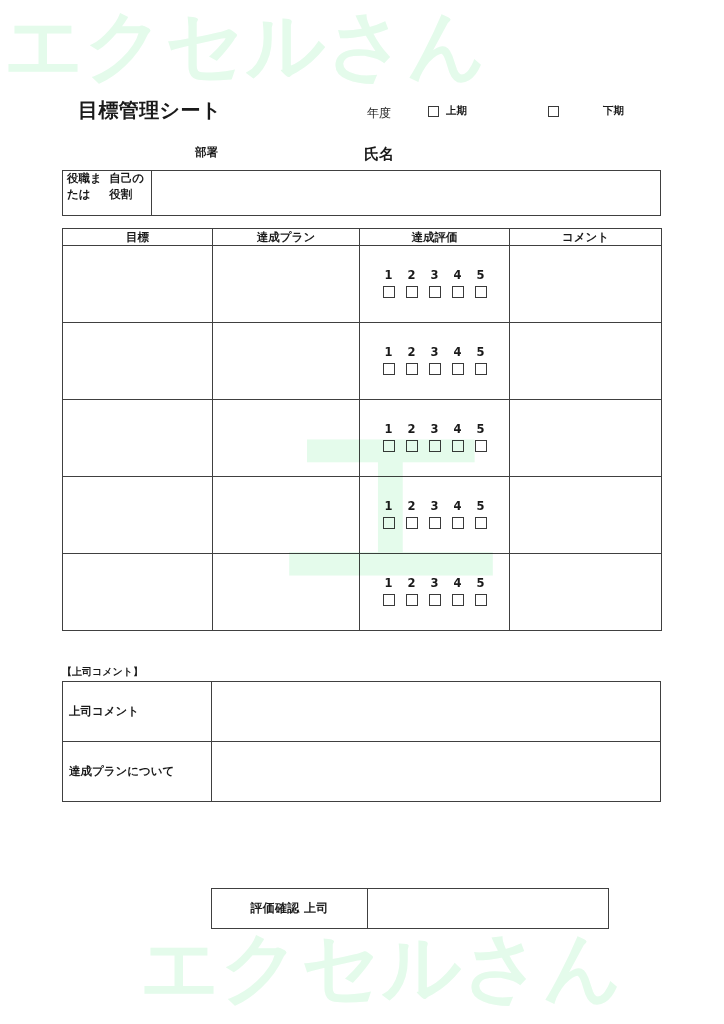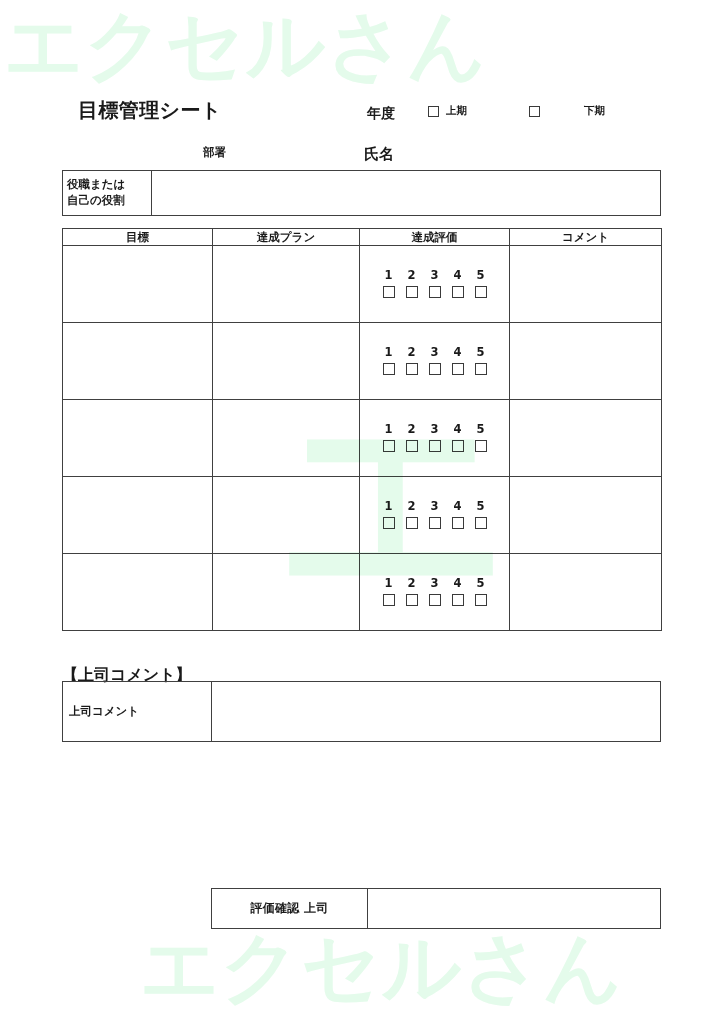--- a/index.html
+++ b/index.html
@@ -53,38 +53,38 @@
   .abs { position: absolute; }
 
   
   #doc-title {
     left: 78px; top: 97px;
     font-size: 20px;
     font-weight: 700;
     letter-spacing: 0.02em;
   }
   .hdr-label {
-    font-size: 14px;
-    font-weight: 700;
+    font-size: 12px;
+    font-weight: 400;
   }
   #label-year  { left: 367px; top: 105px; }
-  #label-dept  { left: 203px; top: 145px; font-size: 11.5px; font-weight: 700; }
+  #label-dept  { left: 195px; top: 145px; font-size: 11.5px; font-weight: 700; }
   #label-name  { left: 364px; top: 145px; font-size: 15px; font-weight: 700; }
 
   .term-opt {
     position: absolute;
     top: 104px;
     display: flex;
     align-items: center;
     gap: 7px;
     font-size: 10.5px;
     font-weight: 700;
   }
   #term-first  { left: 428px; }
-  #term-second { left: 529px; gap: 44px; }
+  #term-second { left: 548px; gap: 44px; }
 
   .cbox {
     display: inline-block;
     width: 11px;
     height: 11px;
     border: 1.3px solid #3a3a3a;
     background: #fff;
   }
 
   
@@ -95,21 +95,21 @@
   }
 
   
   #role-box { left: 62px; top: 170px; width: 599px; height: 46px; }
   #role-box .role-label-cell {
     position: absolute;
     left: 0; top: 0;
     width: 89px; height: 100%;
     border-right: 1.6px solid #404040;
     display: flex;
-    flex-direction: column;
+    flex-direction: row;
     justify-content: center;
     padding-left: 4px;
     font-size: 11.5px;
     font-weight: 700;
     line-height: 1.35;
   }
   #role-box .role-value-cell {
     position: absolute;
     left: 89px; top: 0; right: 0; bottom: 0;
   }
@@ -169,21 +169,21 @@
   #eval-note {
     left: 93px; top: 633px;
     font-size: 11.5px;
     font-weight: 700;
     white-space: nowrap;
   }
 
   
   #sup-heading {
     left: 62px; top: 665px;
-    font-size: 16px;
+    font-size: 10px;
     font-weight: 700;
   }
   #sup-table {
     position: absolute;
     left: 62px; top: 681px;
     width: 599px;
     border-collapse: collapse;
     table-layout: fixed;
   }
   #sup-table td {
@@ -196,21 +196,21 @@
     padding-left: 6px;
     font-size: 11.5px;
     font-weight: 700;
     vertical-align: middle;
   }
 
   
   #sign-table {
     position: absolute;
     left: 211px; top: 888px;
-    width: 450px;
+    width: 398px;
     border-collapse: collapse;
     table-layout: fixed;
   }
   #sign-table td {
     border: 1.6px solid #404040;
     height: 40px;
     padding: 0;
   }
   #sign-table .sign-label {
     width: 156px;
@@ -419,20 +419,24 @@
 
 
     <div class="abs" id="sup-heading">【上司コメント】</div>
 
     <table id="sup-table">
       <tbody id="sup-table-body">
           <tr>
             <td class="sup-label">上司コメント</td>
             <td></td>
           </tr>
+          <tr>
+            <td class="sup-label">達成プランについて</td>
+            <td></td>
+          </tr>
         </tbody>
     </table>
 
     <table id="sign-table">
       <tbody>
         <tr>
           <td class="sign-label">評価確認 上司</td>
           <td></td>
         </tr>
       </tbody>

